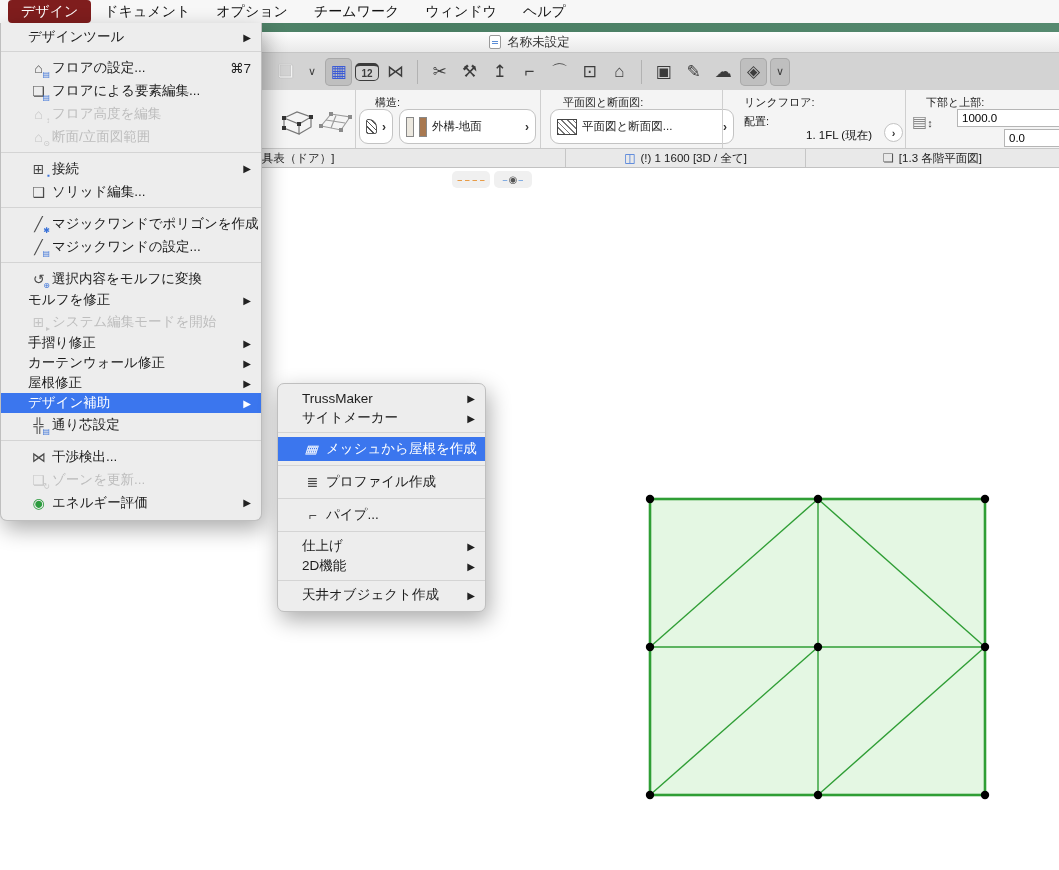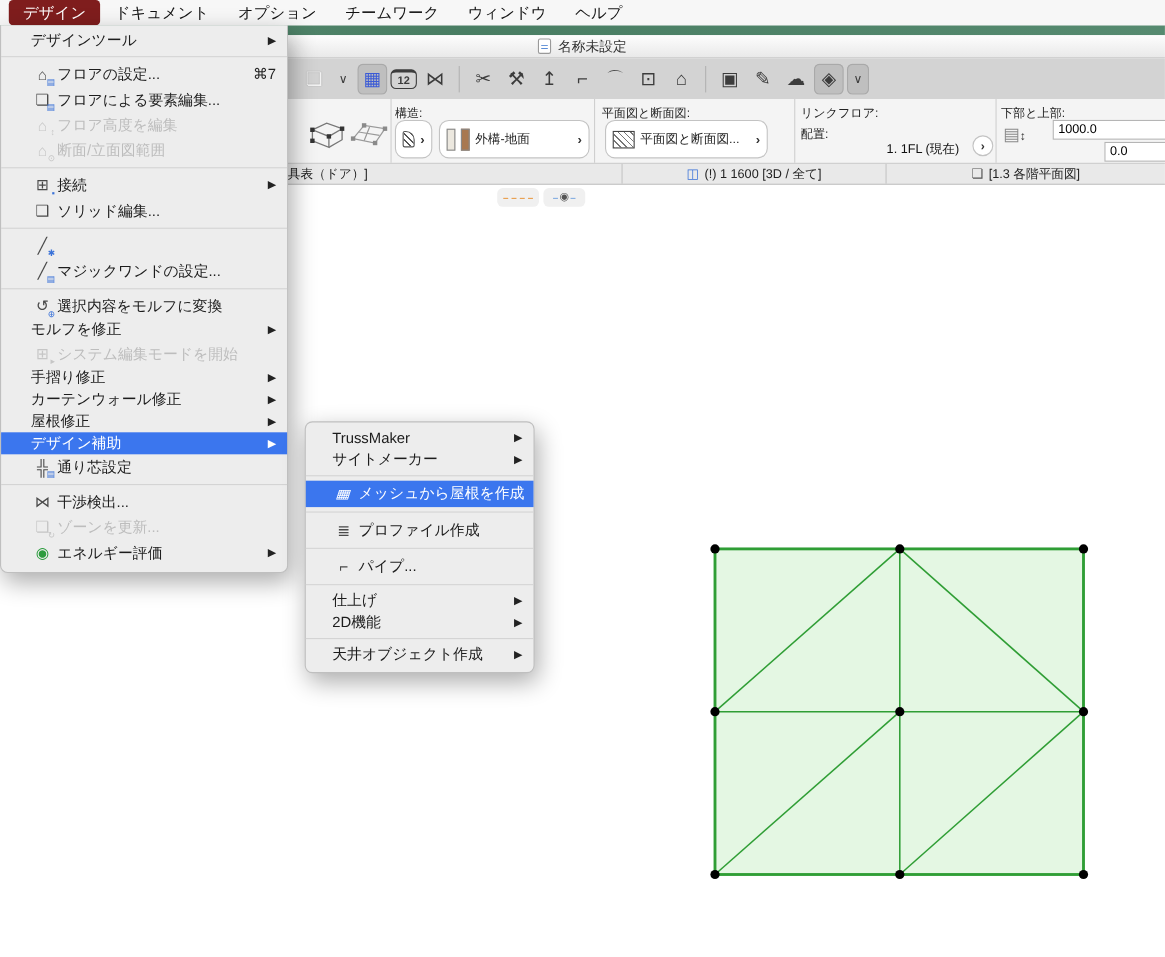--- a/index.html
+++ b/index.html
@@ -34,21 +34,21 @@
   .tb-btn.tb-small { font-size:11px; min-width:20px; }
   .tb-ruler { font-size:10px; font-weight:bold; border-top:3px solid #3c3c3c; padding:1px 3px 0;
               border-left:1px solid #3c3c3c; border-right:1px solid #3c3c3c; border-bottom:1px solid #3c3c3c;
               height:18px; min-width:24px; }
   .tb-sep { width:1px; height:24px; background:#b2b2b2; margin:0 5px; }
 
   
   .infobox { position:absolute; top:90px; left:0; right:0; height:59px; background:#f4f4f4;
              border-bottom:1px solid #c9c9c9; font-size:11px; }
   .ib-div { position:absolute; top:0; bottom:0; width:1px; background:#cfcfcf; }
-  .ib-label { position:absolute; top:5px; color:#222; }
+  .ib-label { position:absolute; top:5px; color:#222;margin-left:16px; }
   .ib-btn { position:absolute; top:19px; height:35px; background:#fff; border:1px solid #c3c3c3;
             border-radius:9px; display:flex; align-items:center; padding:0 6px; gap:5px; font-size:11.5px; }
   .ib-chev { margin-left:auto; font-weight:bold; color:#333; font-size:12px; }
   .hatch-swatch { width:20px; height:15px; border:1px solid #555; border-radius:2px 8px 2px 2px;
             background:repeating-linear-gradient(45deg,#555 0 1px,#fff 1px 4px); }
   .grid-swatch { width:20px; height:16px; border:1px solid #444;
             background:repeating-linear-gradient(45deg,#777 0 1px,#fff 1px 4px),
                        repeating-linear-gradient(-45deg,#999 0 1px,transparent 1px 5px); }
   .chip { width:8px; height:20px; display:inline-block; border:1px solid #888; }
   .chip-stipple { background:#ece8df; }
@@ -184,21 +184,21 @@
   </div>
   <div class="ib-btn" style="left:399px; width:137px">
     <span class="chip chip-stipple"></span>
       <span class="chip chip-brown"></span>
     <span>外構-地面</span>
     <span class="ib-chev">›</span>
   </div>
 
   <div class="ib-div" style="left:540px"></div>
   <div class="ib-label" style="left:547px">平面図と断面図:</div>
-  <div class="ib-btn" style="left:550px; width:148px">
+  <div class="ib-btn" style="left:550px; width:184px">
     <span class="grid-swatch"></span>
     <span>平面図と断面図...</span>
     <span class="ib-chev">›</span>
   </div>
 
   <div class="ib-div" style="left:722px"></div>
   <div class="ib-label" style="left:728px">リンクフロア:</div>
   <div class="ib-label" style="left:728px; top:24px">配置:</div>
   <div class="ib-value" style="left:806px; top:38px">1. 1FL (現在)</div>
   <div class="ib-round" style="left:884px; top:33px">
@@ -286,20 +286,21 @@
       <span class="mi-label">接続</span>
       <span class="mi-arrow">▶</span>
     </div>
     <div class="menu-row">
       <span class="mi-icon">❑</span>
       <span class="mi-label">ソリッド編集...</span>
     </div>
     <div class="menu-sep"></div>
     <div class="menu-row">
       <span class="mi-icon">╱<span class="mi-acc">✱</span></span>
+      <span class="mi-label">マジックワンドでポリゴンを作成</span>
     </div>
     <div class="menu-row">
       <span class="mi-icon">╱<span class="mi-acc">▤</span></span>
       <span class="mi-label">マジックワンドの設定...</span>
     </div>
     <div class="menu-sep"></div>
     <div class="menu-row">
       <span class="mi-icon">↺<span class="mi-acc">⊕</span></span>
       <span class="mi-label">選択内容をモルフに変換</span>
     </div>

